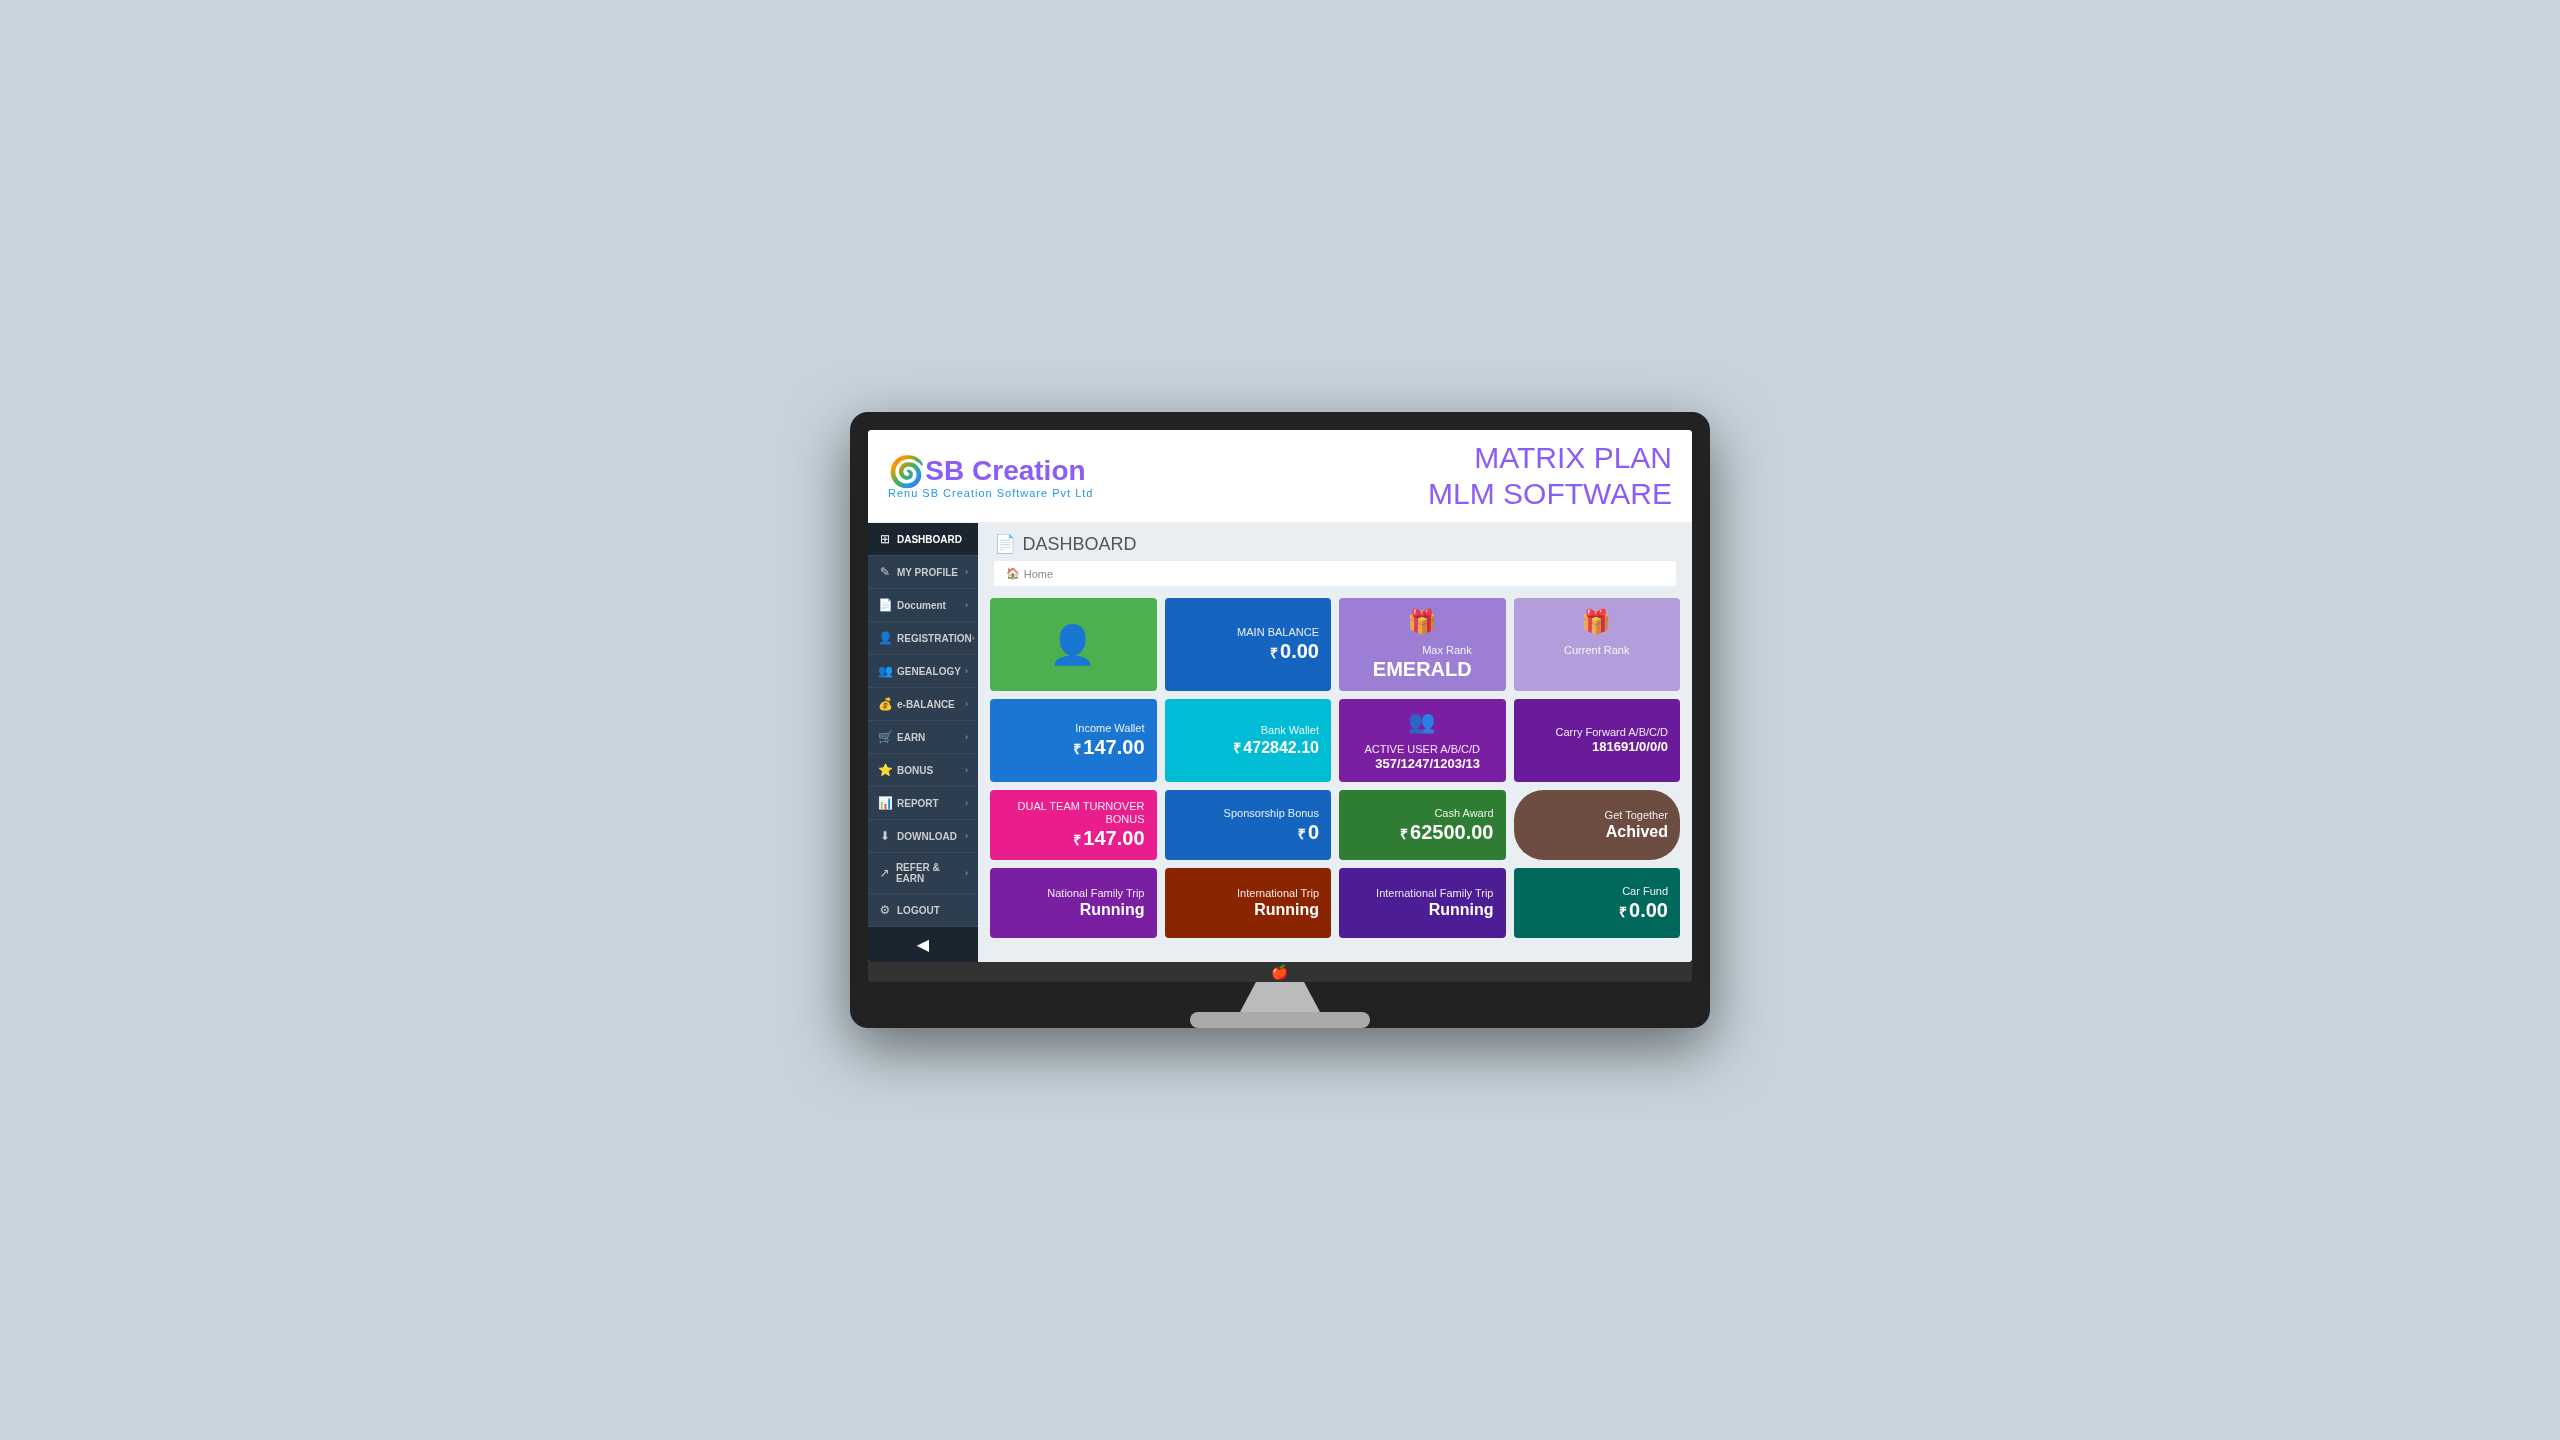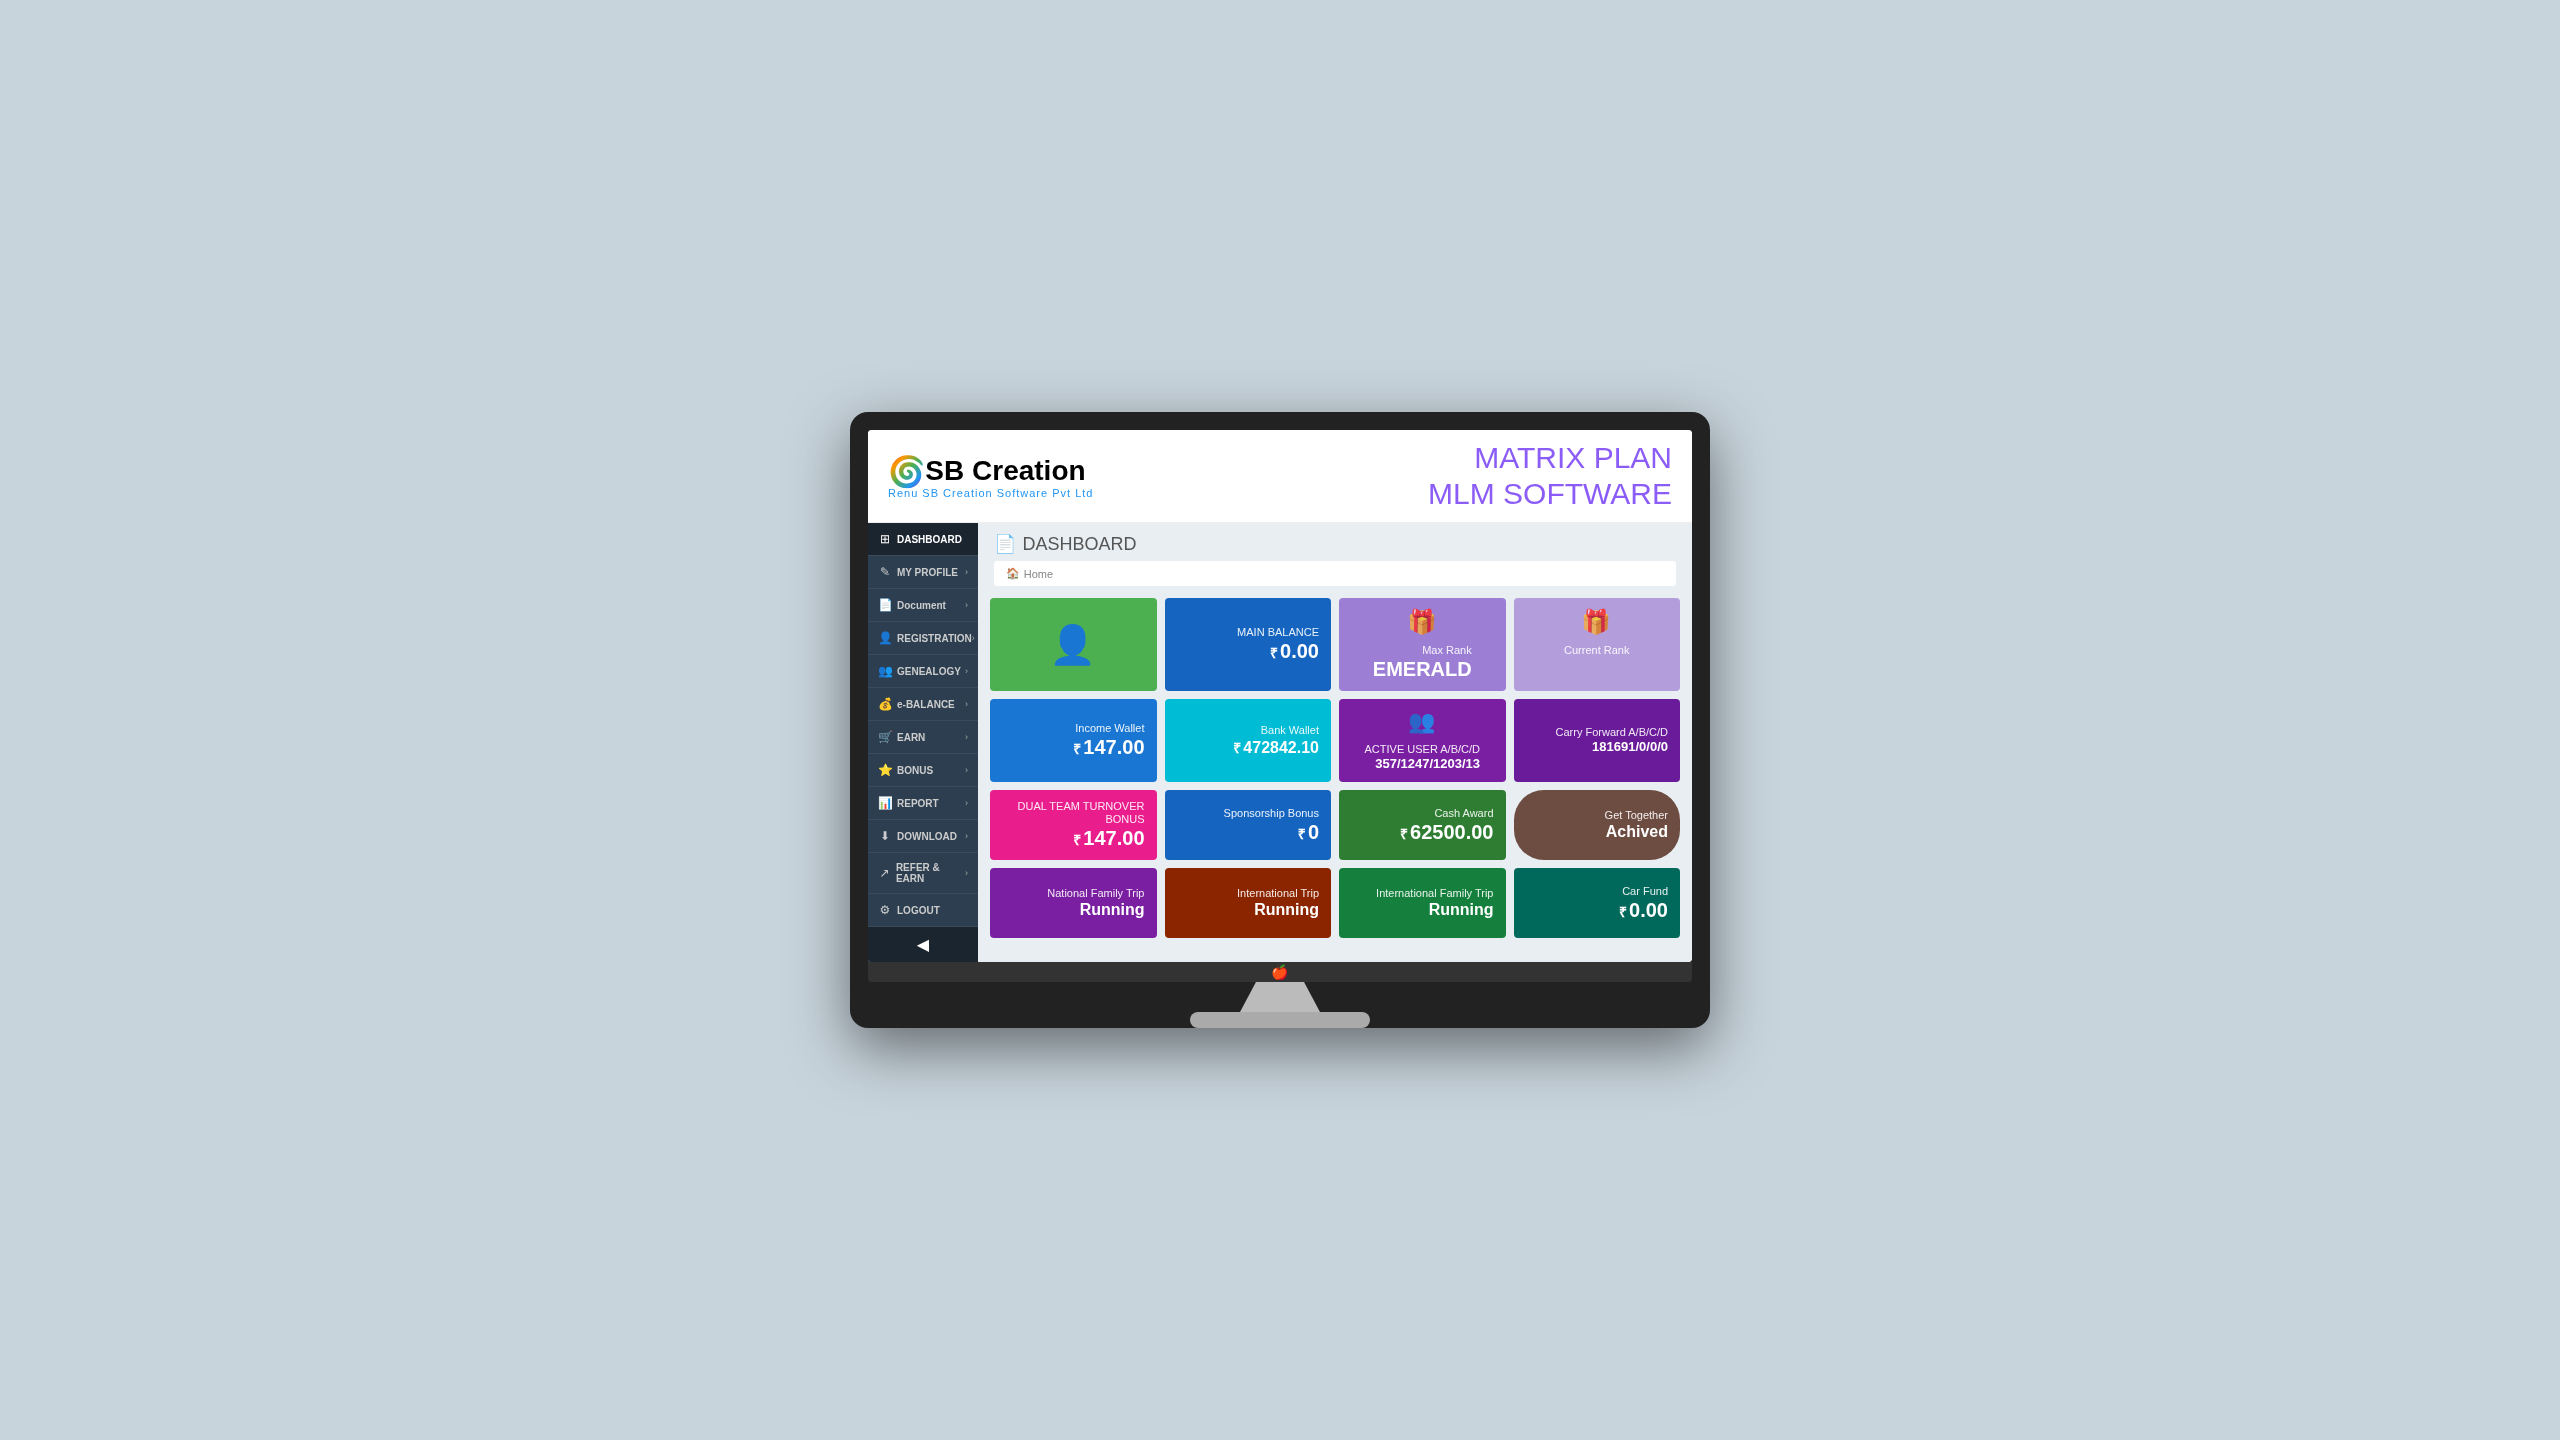--- a/index.html
+++ b/index.html
@@ -39,21 +39,21 @@
     }
 
     .logo-section {
       display: flex;
       flex-direction: column;
     }
 
     .logo-title {
       font-size: 28px;
       font-weight: bold;
-      color: #000000;
+      color: #8b5cf6;
     }
 
     .logo-subtitle {
       font-size: 11px;
       color: #2196F3;
       letter-spacing: 1px;
       margin-top: -2px;
     }
 
     .header-right {
@@ -223,21 +223,21 @@
 
     
     .card-pink { background: #E91E8C; }
     .card-blue2 { background: #1565C0; }
     .card-green2 { background: #2E7D32; }
     .card-brown { background: #6D4C41; border-radius: 30px; }
 
     
     .card-purple3 { background: #7B1FA2; }
     .card-brown2 { background: #8B2500; }
-    .card-green3 { background: #15803d; }
+    .card-green3 { background: #4c1d95; }
     .card-teal { background: #00695C; }
 
     .card-flex-row {
       display: flex;
       align-items: center;
       gap: 8px;
     }
 
     .card-content {
       flex: 1;

